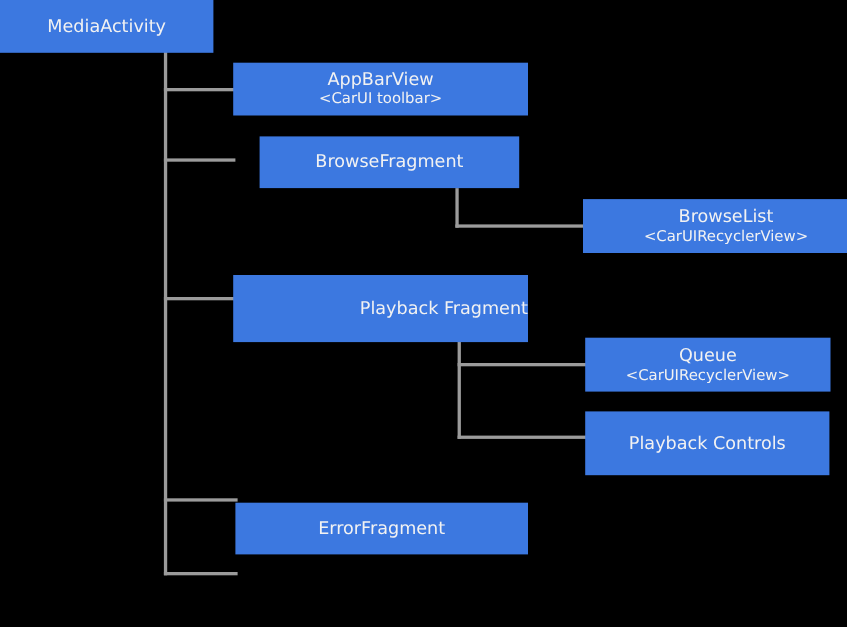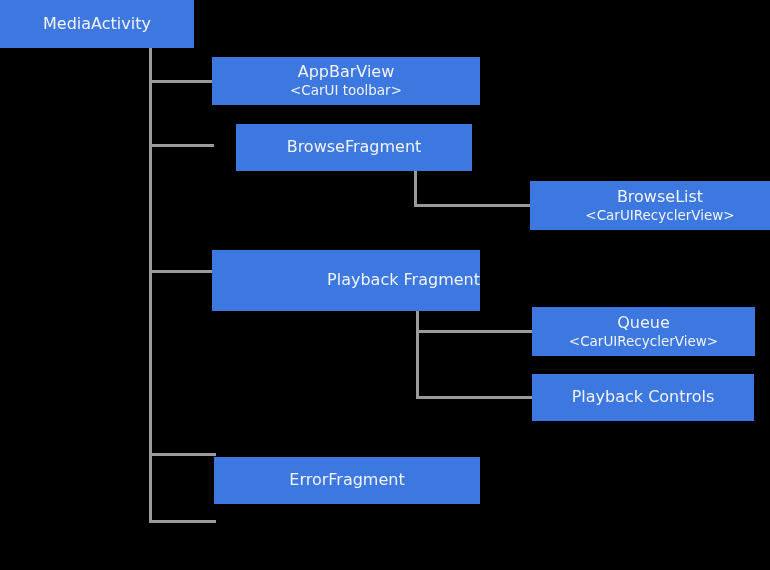--- a/index.html
+++ b/index.html
@@ -92,21 +92,21 @@
 
   <div class="node" style="left:212px; top:250px; width:268px; height:61px;align-items:flex-end;">
     <div class="title">Playback Fragment</div>
   </div>
 
   <div class="node" style="left:532px; top:307px; width:223px; height:49px;">
     <div class="title">Queue</div>
     <div class="subtitle">&lt;CarUIRecyclerView&gt;</div>
   </div>
 
-  <div class="node" style="left:532px; top:374px; width:222px; height:47px;">
+  <div class="node" style="left:532px; top:374px; width:222px; height:58px;">
     <div class="title">Playback Controls</div>
   </div>
 
   <div class="node" style="left:214px; top:434px; width:266px; height:47px;margin-top:23px;">
     <div class="title">ErrorFragment</div>
   </div>
 
 
 </div>
 

